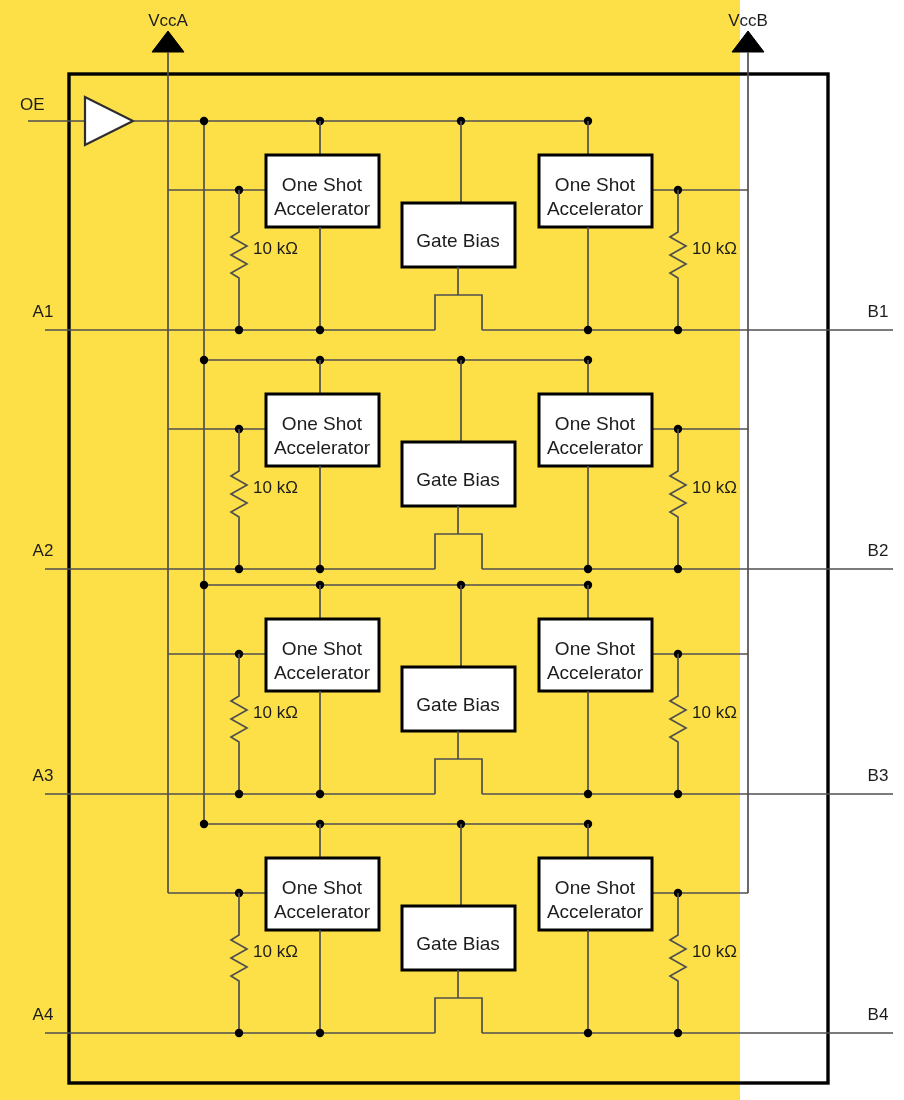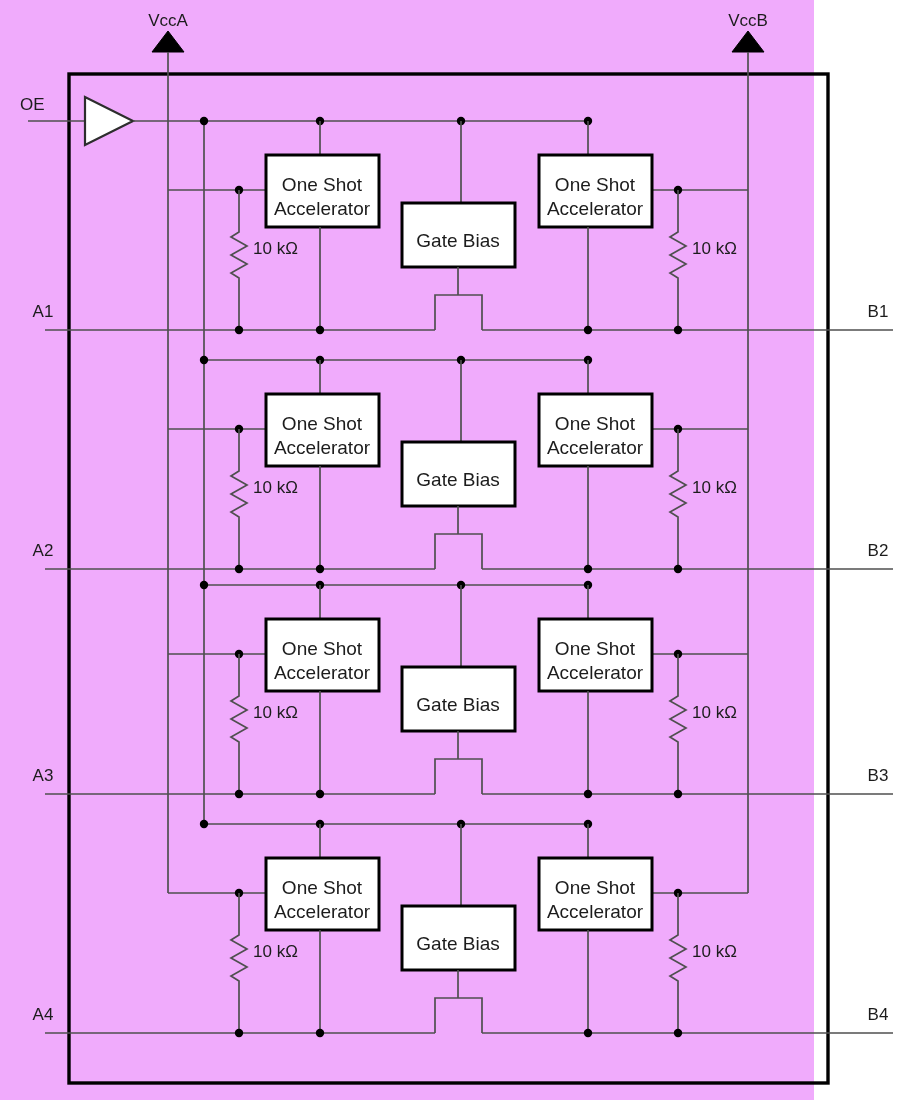--- a/index.html
+++ b/index.html
@@ -2,23 +2,23 @@
 <html><head>
 <meta charset="utf-8">
 <style>
   html, body {
     margin: 0;
     padding: 0;
     background: #ffffff;
   }
   .stage {
     position: relative;
-    width: 814px;
+    width: 740px;
     height: 1100px;
-    background: #f0abfc;
+    background: #fde047;
     font-family: "Liberation Sans", sans-serif;
   }
   svg { display: block; }
   .wire {
     stroke: #4f4f4f;
     stroke-width: 1.7;
     fill: none;
   }
   .thick {
     stroke: #000000;

